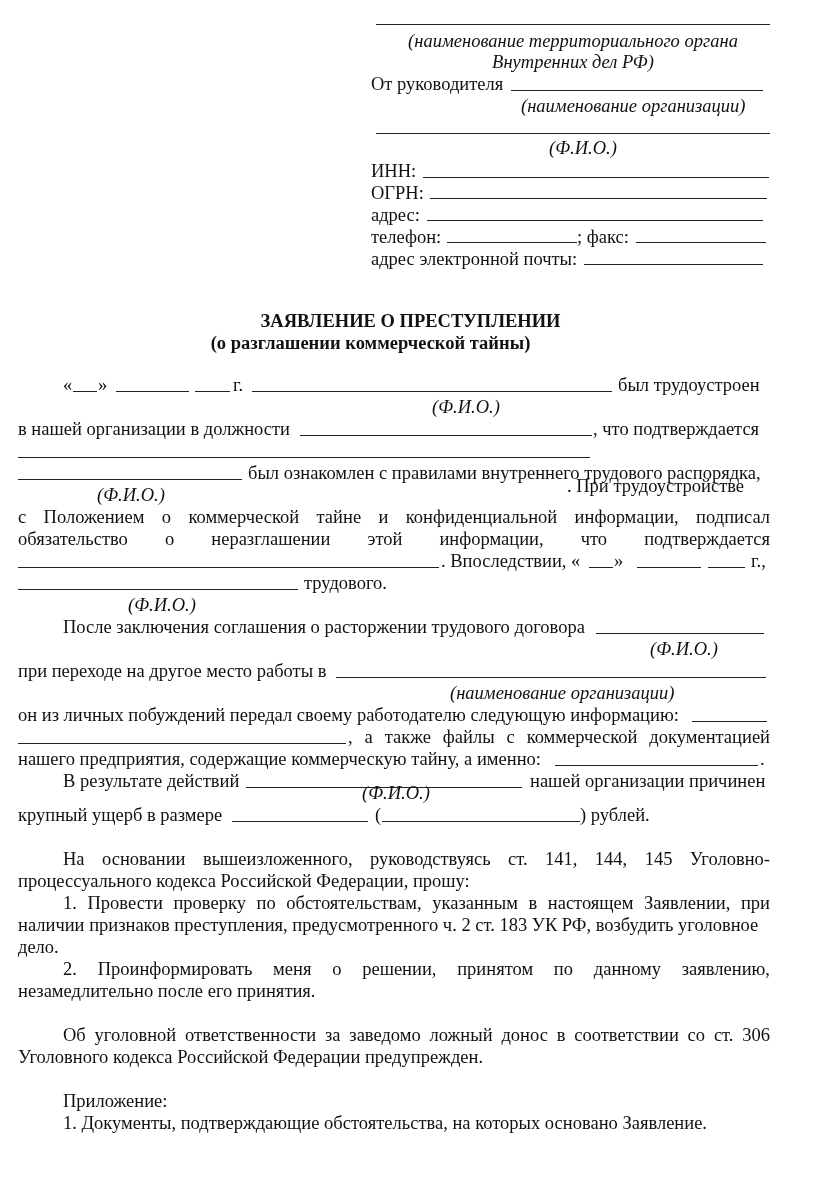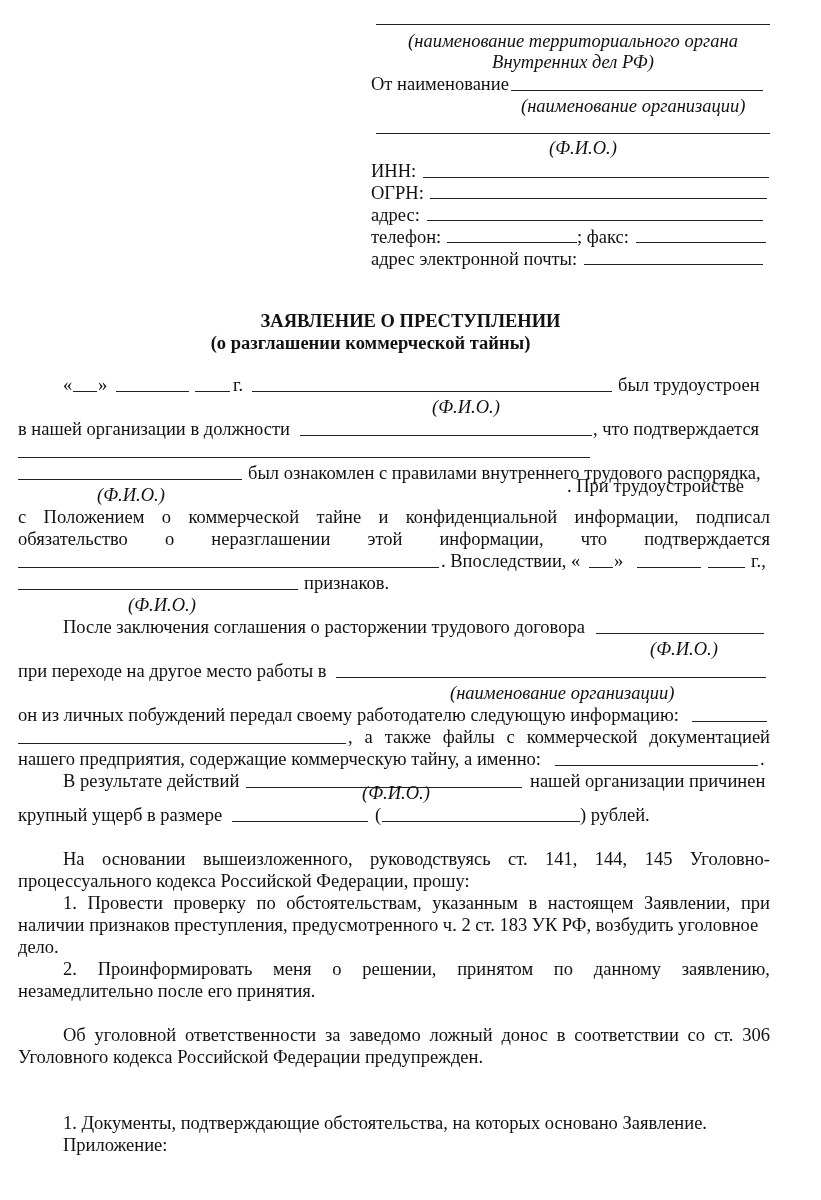--- a/index.html
+++ b/index.html
@@ -12,21 +12,21 @@
   .just { text-align:justify; text-align-last:justify; white-space:normal; }
   .c { text-align:center; }
 </style>
 </head>
 <body>
 
 <div class="line" style="left:376px; top:24px; width:394px;"></div>
 <div class="t it c" style="left:376px; top:30px; width:394px;">(наименование территориального органа</div>
 <div class="t it c" style="left:376px; top:51px; width:394px;">Внутренних дел РФ)</div>
 
-<div class="t" style="left:371px; top:73px;">От наименование</div>
+<div class="t" style="left:371px; top:73px;">От руководителя</div>
 <div class="line" style="left:511px; top:90px; width:252px;"></div>
 <div class="t it" style="left:521px; top:95px;">(наименование организации)</div>
 
 <div class="line" style="left:376px; top:133px; width:394px;"></div>
 <div class="t it" style="left:549px; top:137px;">(Ф.И.О.)</div>
 
 <div class="t" style="left:371px; top:160px;">ИНН:</div>
 <div class="line" style="left:423px; top:177px; width:346px;"></div>
 
 <div class="t" style="left:371px; top:182px;">ОГРН:</div>
@@ -72,21 +72,21 @@
 
 <div class="line" style="left:18px; top:567px; width:421px;"></div>
 <div class="t" style="left:441px; top:550px;">. Впоследствии, «</div>
 <div class="line" style="left:589px; top:567px; width:24px;"></div>
 <div class="t" style="left:614px; top:550px;">»</div>
 <div class="line" style="left:637px; top:567px; width:64px;"></div>
 <div class="line" style="left:708px; top:567px; width:37px;"></div>
 <div class="t" style="left:751px; top:550px;">г.,</div>
 
 <div class="line" style="left:18px; top:589px; width:280px;"></div>
-<div class="t" style="left:304px; top:572px;">признаков.</div>
+<div class="t" style="left:304px; top:572px;">трудового.</div>
 <div class="t it" style="left:128px; top:594px;">(Ф.И.О.)</div>
 
 <div class="t" style="left:63px; top:616px;">После заключения соглашения о расторжении трудового договора</div>
 <div class="line" style="left:596px; top:633px; width:168px;"></div>
 <div class="t it" style="left:650px; top:638px;">(Ф.И.О.)</div>
 
 <div class="t" style="left:18px; top:660px;">при переходе на другое место работы в</div>
 <div class="line" style="left:336px; top:677px; width:430px;"></div>
 <div class="t it" style="left:450px; top:682px;">(наименование организации)</div>
 
@@ -115,14 +115,14 @@
 <div class="t" style="left:18px; top:870px;">процессуального кодекса Российской Федерации, прошу:</div>
 <div class="t just" style="left:63px; top:892px; width:707px;">1. Провести проверку по обстоятельствам, указанным в настоящем Заявлении, при</div>
 <div class="t" style="left:18px; top:914px;">наличии признаков преступления, предусмотренного ч. 2 ст. 183 УК РФ, возбудить уголовное</div>
 <div class="t" style="left:18px; top:936px;">дело.</div>
 <div class="t just" style="left:63px; top:958px; width:707px;">2. Проинформировать меня о решении, принятом по данному заявлению,</div>
 <div class="t" style="left:18px; top:980px;">незамедлительно после его принятия.</div>
 
 <div class="t just" style="left:63px; top:1024px; width:707px;">Об уголовной ответственности за заведомо ложный донос в соответствии со ст. 306</div>
 <div class="t" style="left:18px; top:1046px;">Уголовного кодекса Российской Федерации предупрежден.</div>
 
-<div class="t" style="left:63px; top:1090px;margin-top:44px;">Приложение:</div>
+<div class="t" style="left:63px; top:1090px;">Приложение:</div>
 <div class="t" style="left:63px; top:1112px;">1. Документы, подтверждающие обстоятельства, на которых основано Заявление.</div>
 
 </body></html>

